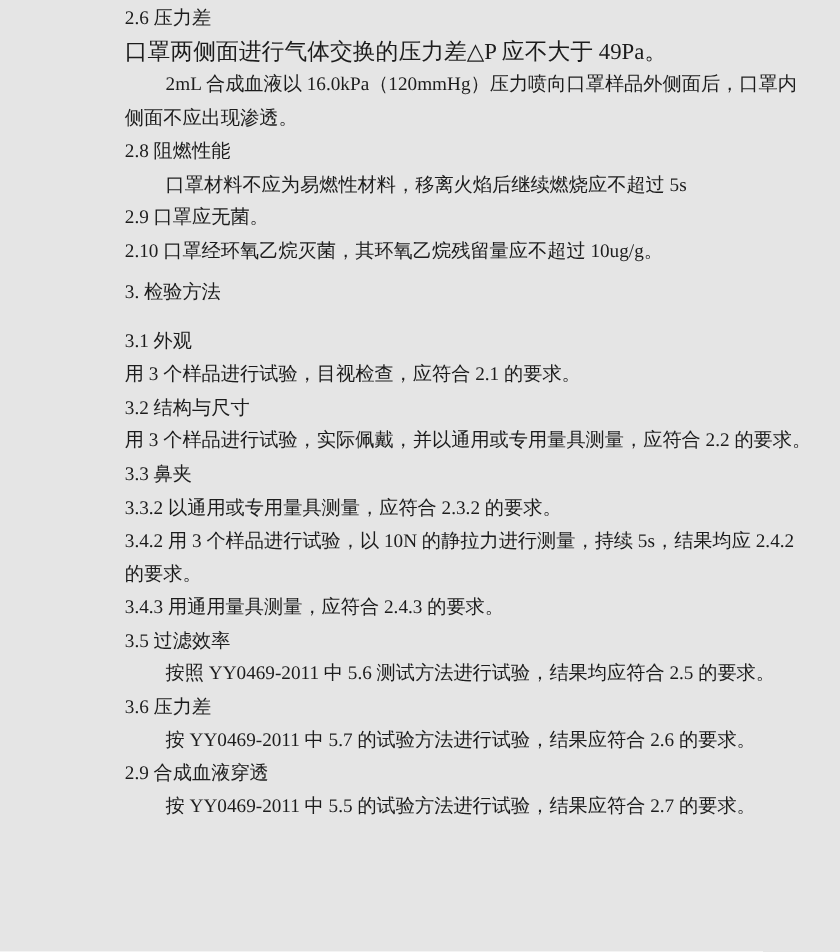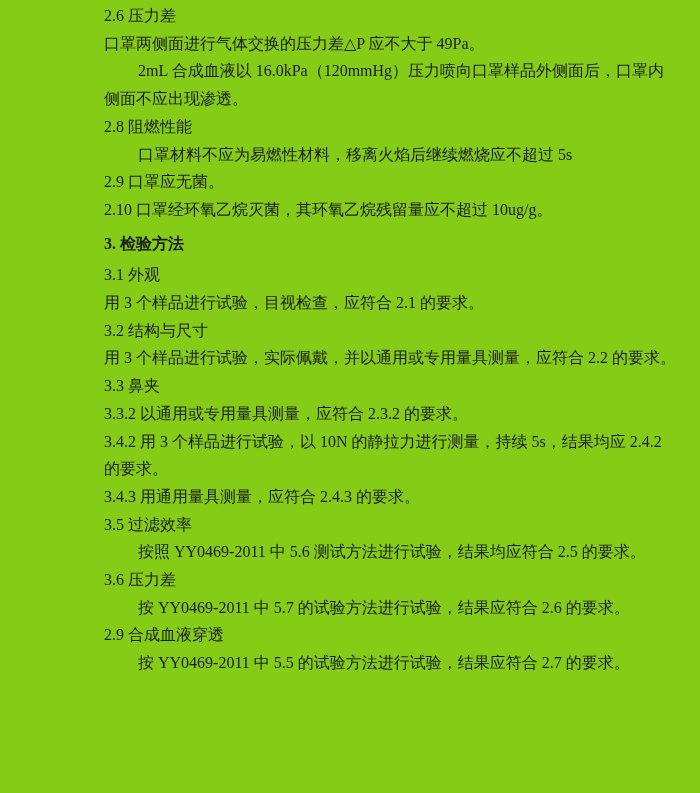--- a/index.html
+++ b/index.html
@@ -4,42 +4,42 @@
 <style>
   html, body {
     margin: 0;
     padding: 0;
     background: #ffffff;
   }
   .page {
     position: relative;
     width: 700px;
     height: 793px;
-    background: #84cc16;
+    background: #e5e5e5;
     overflow: hidden;
     box-sizing: border-box;
     padding: 2px 86px 0 104px;
     font-family: "Liberation Serif", "DejaVu Serif", serif;
     color: #1c1c1c;
     font-size: 16px;
   }
   .line {
     line-height: 27.7px;
     white-space: nowrap;
   }
   .indent {
     padding-left: 34px;
   }
   .small {
-    font-size: 16px;
+    font-size: 19px;
   }
   .chapter {
-    font-weight: bold;
+    font-weight: normal;
     margin-top: 6px;
-    margin-bottom: 4px;
+    margin-bottom: 14px;
   }
 </style>
 </head>
 <body>
 
 <div class="page">
   <div class="line">2.6 压力差</div>
   <div class="line small">口罩两侧面进行气体交换的压力差△P 应不大于 49Pa。</div>
   <div class="line indent">2mL 合成血液以 16.0kPa（120mmHg）压力喷向口罩样品外侧面后，口罩内</div>
   <div class="line">侧面不应出现渗透。</div>

